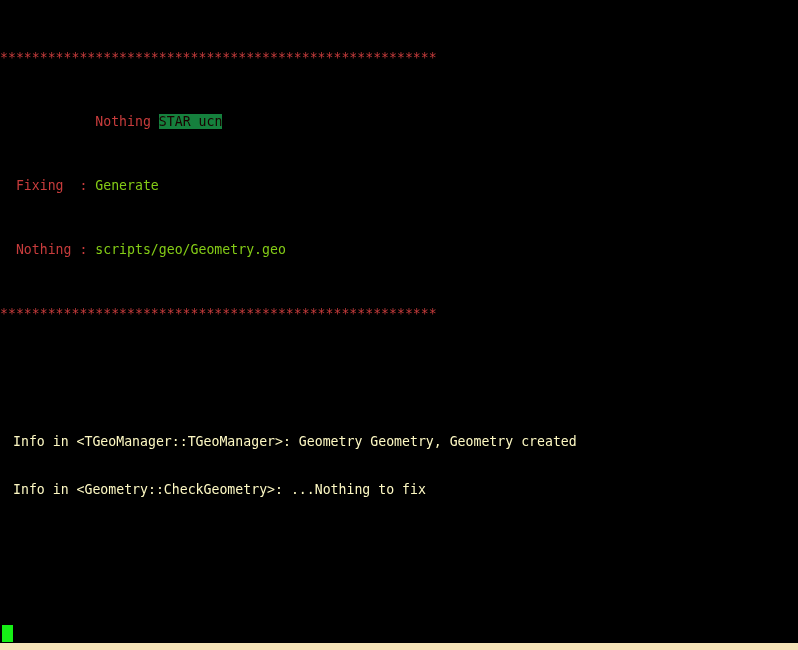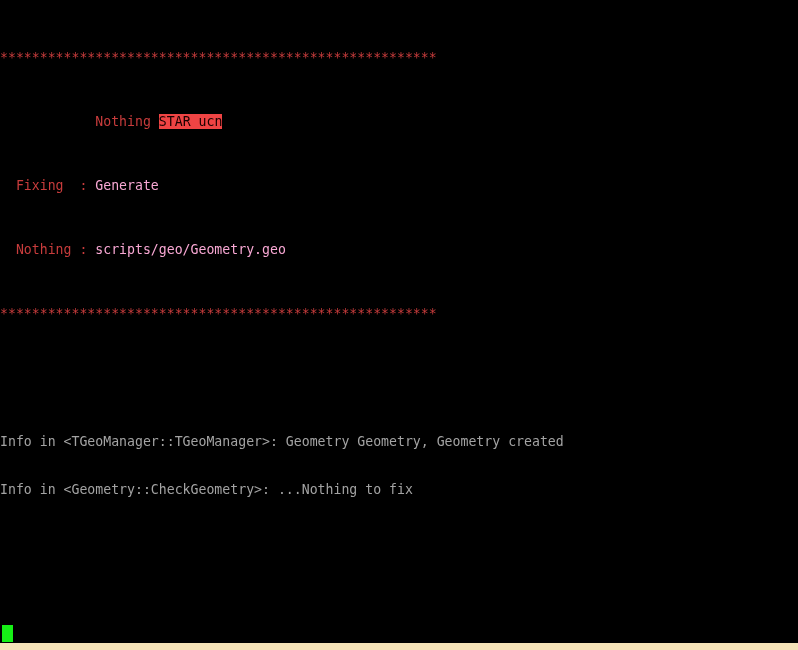--- a/index.html
+++ b/index.html
@@ -34,25 +34,25 @@
   }
   .row {
     height: 16px;
     white-space: pre;
     display: block;
   }
   .blank { height: 16px; display: block; }
 
   
   .c-red     { color: #c83c3c; }
-  .c-blue    { color: #f9a8d4; }
-  .c-white   { color: #a3a3a3; }
+  .c-blue    { color: #84cc16; }
+  .c-white   { color: #fef9c3; margin-left: 13px; }
 
   .hl-red {
-    background: #ef4444;
+    background: #15803d;
     color: #1a0000;
   }
 
   .cursor-block {
     position: absolute;
     left: 2px;
     top: 625px;
     width: 11px;
     height: 17px;
     background: #16f016;

